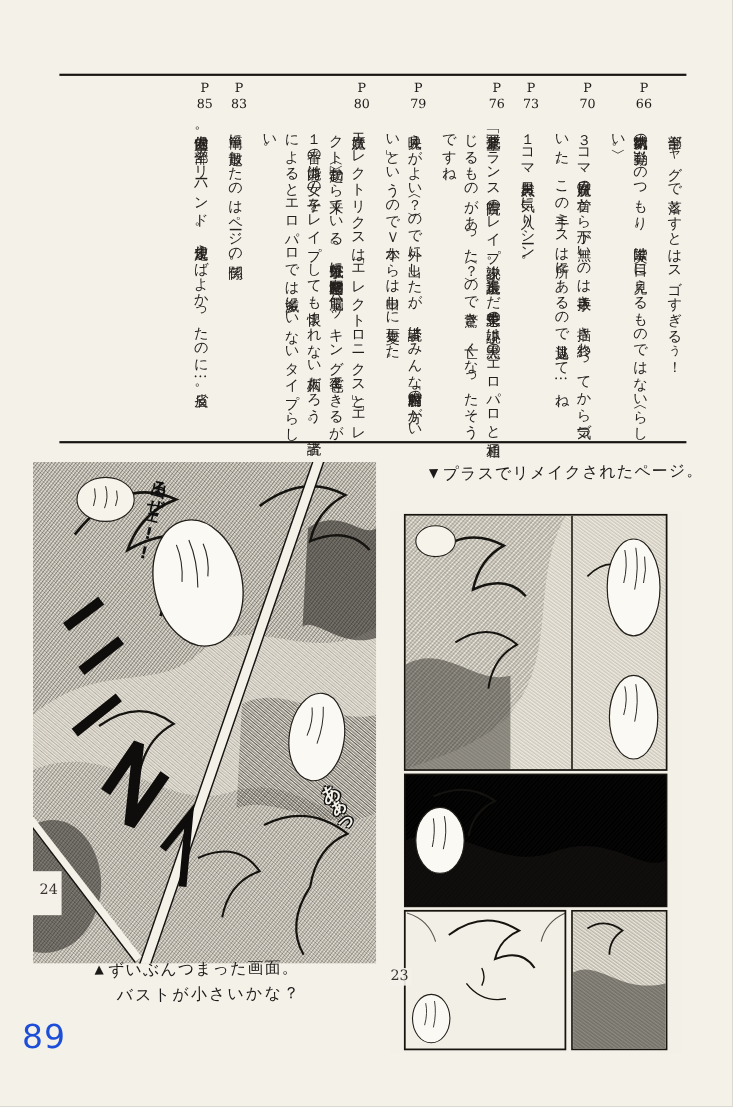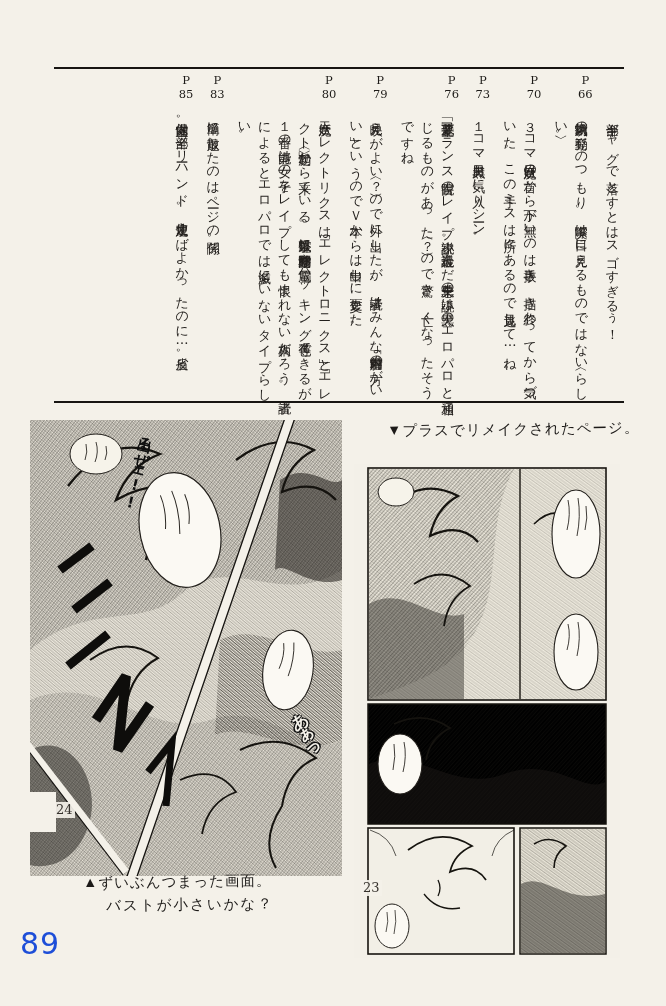--- a/index.html
+++ b/index.html
@@ -41,24 +41,23 @@
   .note-crowded .line2{margin-left:20px;letter-spacing:2px;}
   
   .manga{position:absolute;}
   .manga svg{display:block;width:100%;height:100%;}
   .manga-left{left:30px;top:420px;width:312px;height:456px;}
   .manga-right{left:354px;top:464px;width:266px;height:494px;}
   .pnum{
     position:absolute;font-size:13px;color:#36322d;
     background:rgba(244,241,233,.92);padding:0 2px;line-height:1.2;
     font-family:"DejaVu Serif","Liberation Serif",serif;
-    margin-left:20px;
   }
   .pnum-left{left:34px;top:802px;}
-  .pnum-right{left:341px;top:880px;}
+  .pnum-right{left:353px;top:880px;}
   
   .sfx{
     position:absolute;writing-mode:vertical-rl;text-orientation:upright;
     font-weight:bold;font-family:"DejaVu Sans","Liberation Sans",sans-serif;
   }
   .sfx-deru{left:129px;top:425px;font-size:15px;color:#101010;transform:rotate(14deg);}
   .sfx-aa{
     left:293px;top:699px;font-size:17px;color:#f5f2ea;transform:rotate(-28deg);
     text-shadow:-1.5px 0 #111,1.5px 0 #111,0 -1.5px #111,0 1.5px #111;
   }

